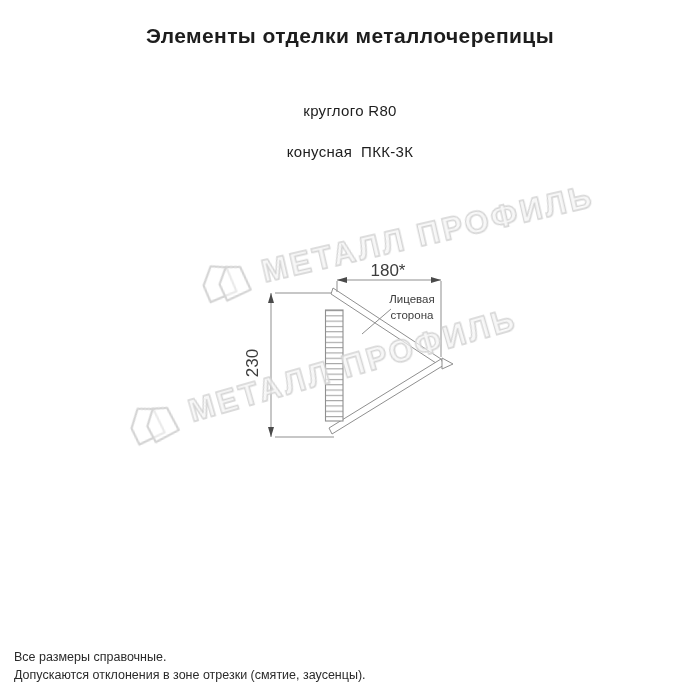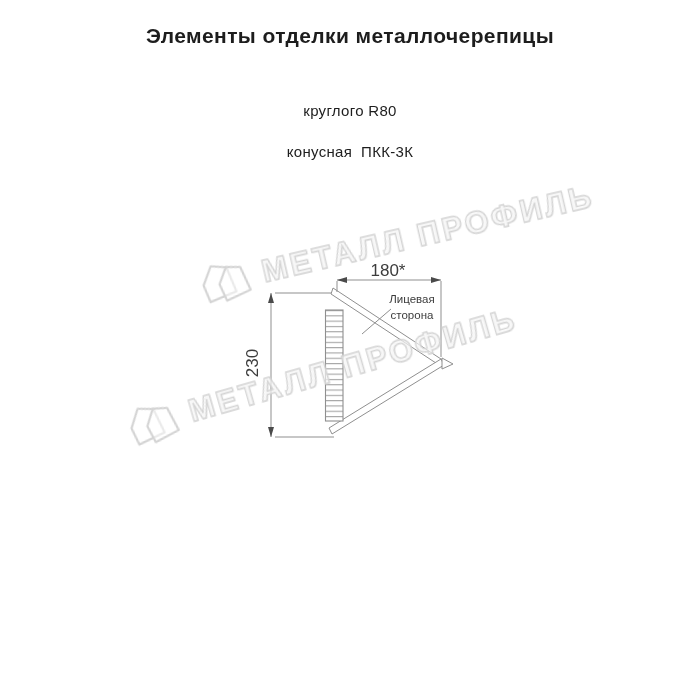--- a/index.html
+++ b/index.html
@@ -107,14 +107,18 @@
   <div class="wm wm2">
     <svg width="56" height="50" viewBox="0 0 56 50">
       <g fill="rgba(255,255,255,0.5)" stroke="#d4d4d4" stroke-width="2.2" stroke-linejoin="round">
         <polygon points="4,22 18,7 32,14 32,40 4,40" transform="rotate(-10 18 24)"></polygon>
         <polygon points="20,24 33,11 46,17 46,42 20,42" transform="rotate(-12 33 27)"></polygon>
       </g>
     </svg>
     <span class="wm-text">МЕТАЛЛ ПРОФИЛЬ</span>
   </div>
 
+  <div class="footer">
+    <div>Все размеры справочные.</div>
+    <div>Допускаются отклонения в зоне отрезки (смятие, заусенцы).</div>
+  </div>
 
 </div>
 
 </body></html>

